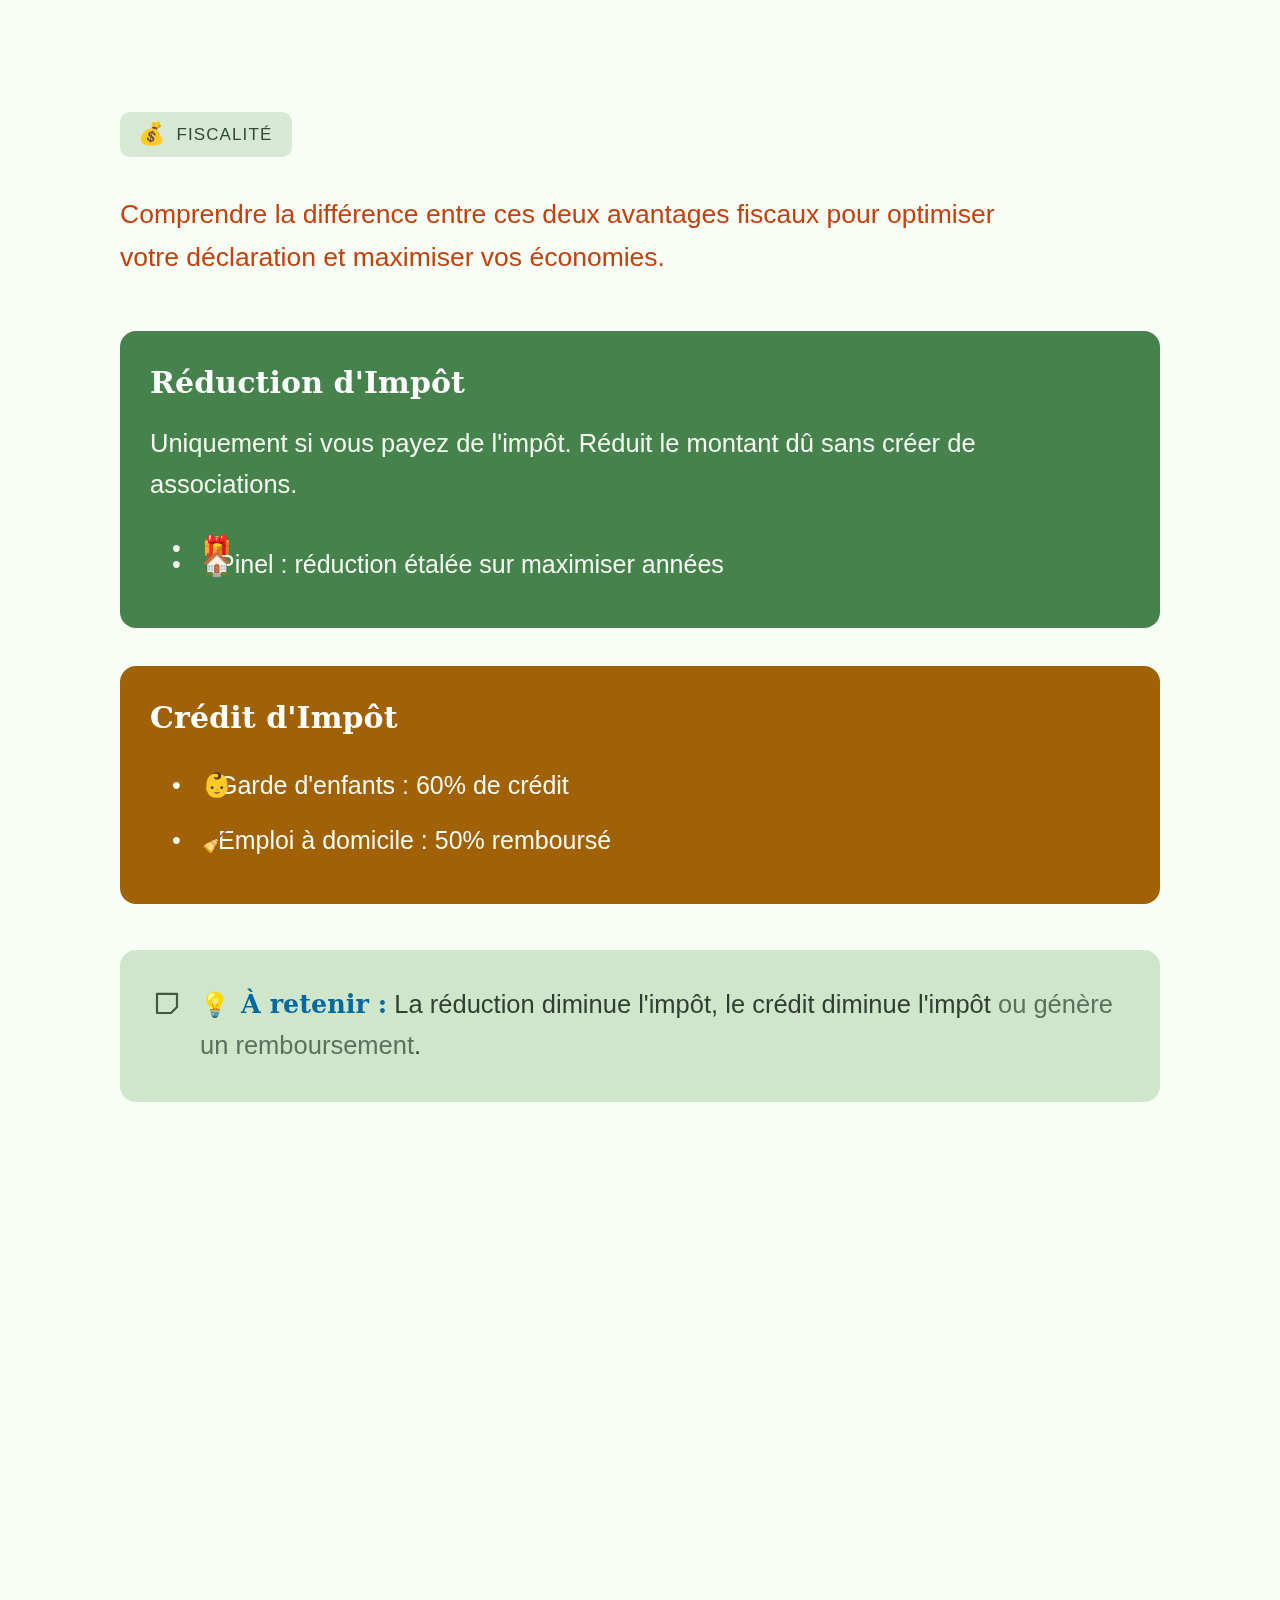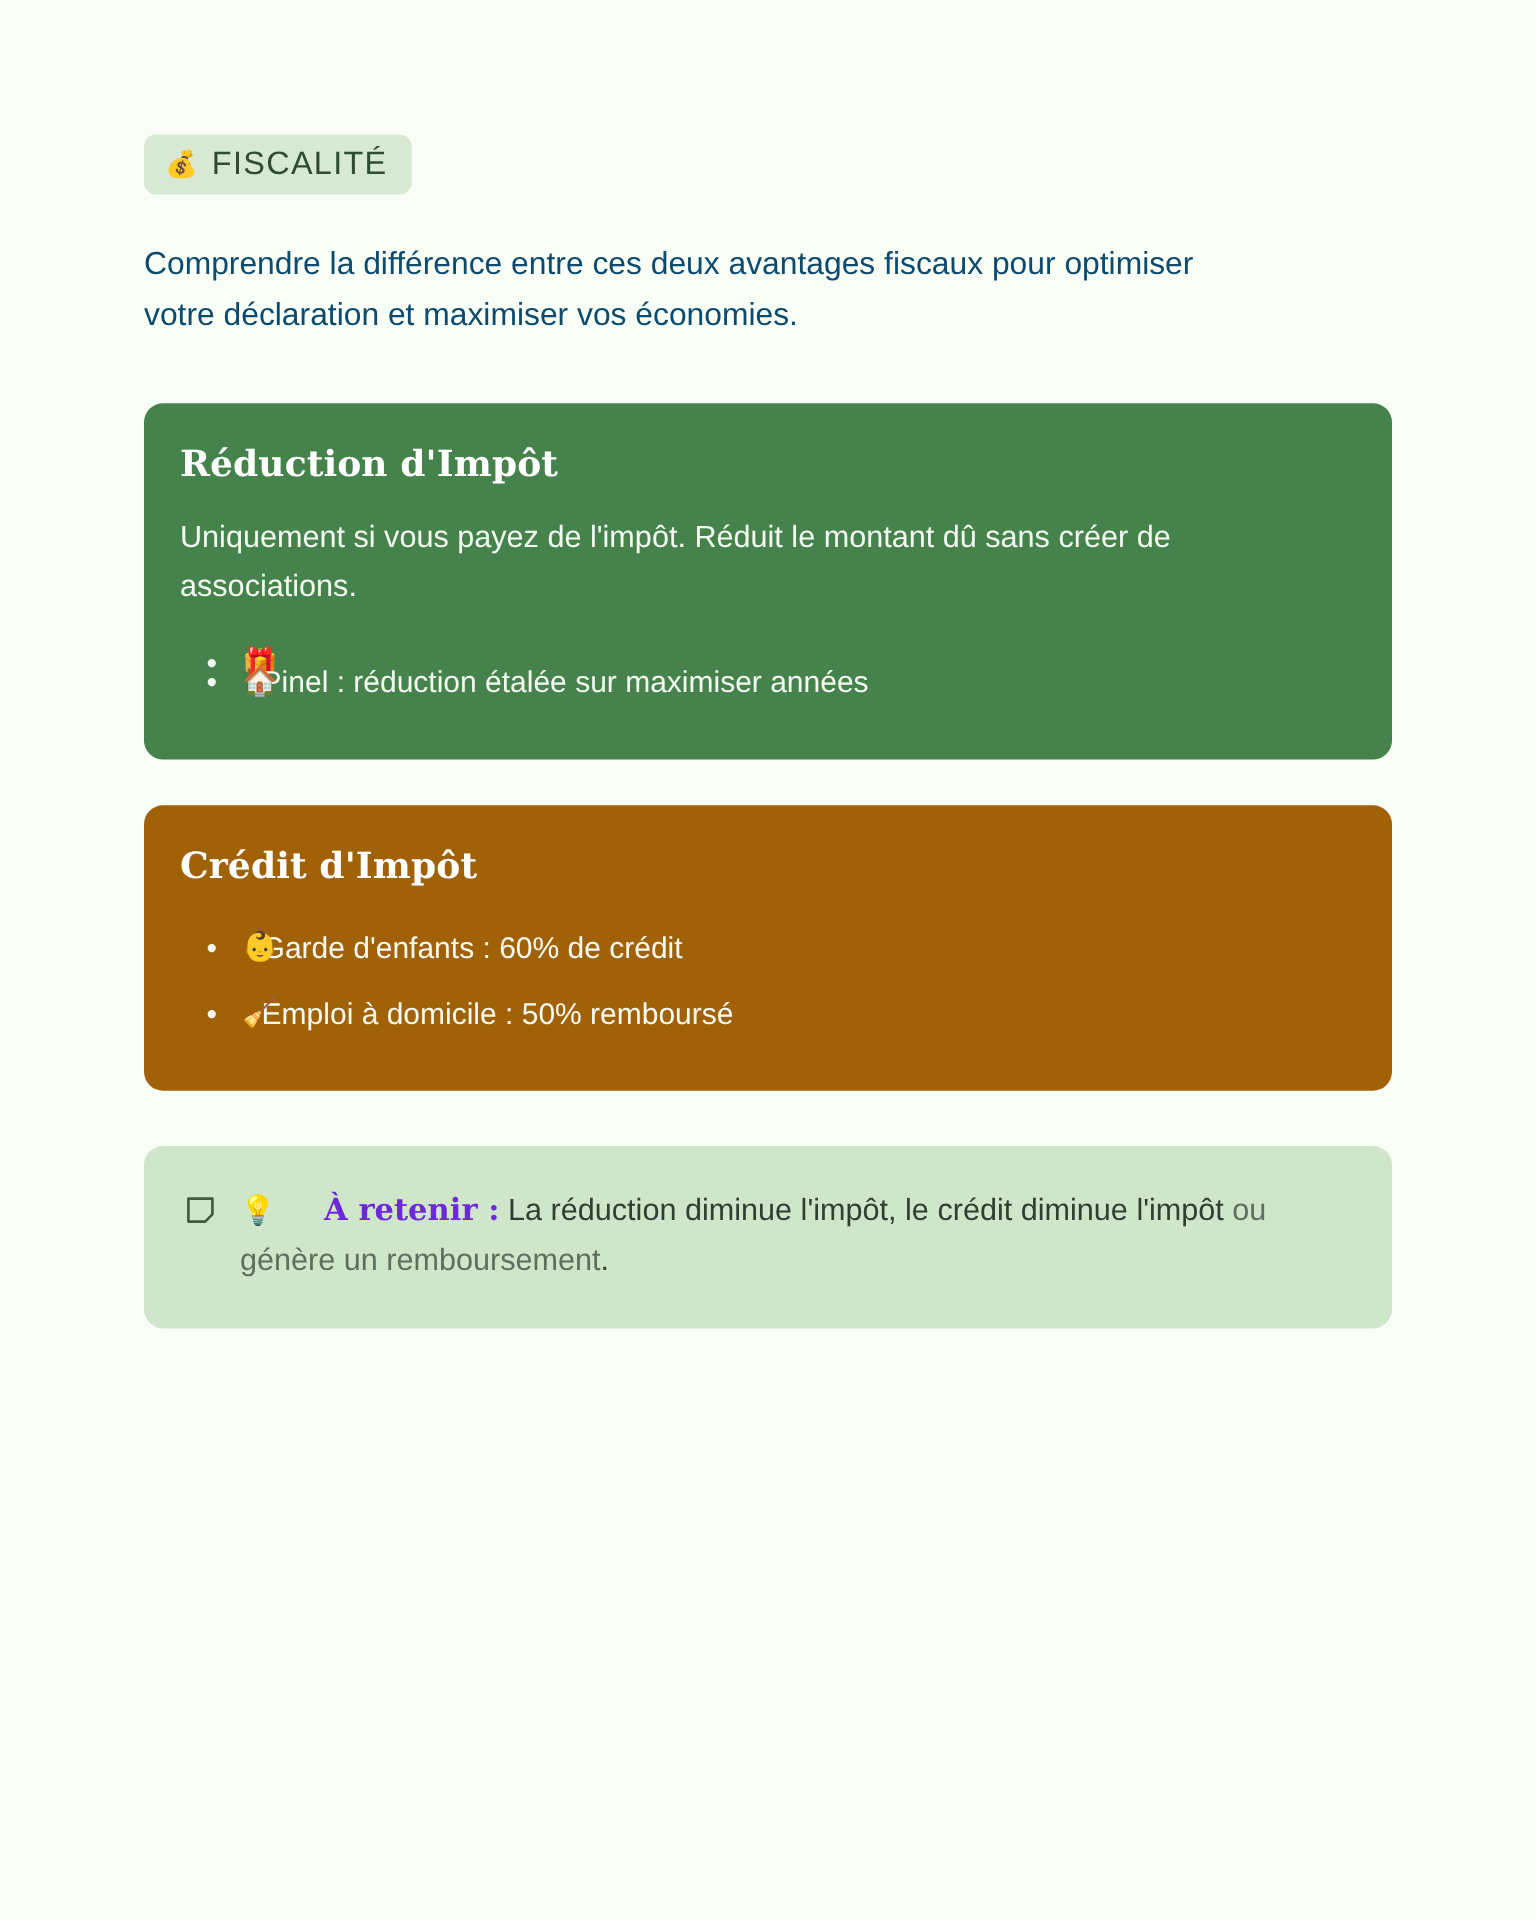--- a/index.html
+++ b/index.html
@@ -29,37 +29,37 @@
     gap: 10px;
     background: #d7e9d2;
     color: #2f4b35;
     border-radius: 10px;
     padding: 11px 20px 12px 18px;
     font-size: 21px;
     letter-spacing: 1.1px;
     line-height: 1;
   }
   .badge .badge-emoji { font-size: 22px; line-height: 1; }
-  .badge .badge-text { font-size: 27px; }
+  .badge .badge-text { font-size: 17px; }
 
   
   h1.title {
     font-family: "DejaVu Serif", "Liberation Serif", serif;
     font-weight: bold;
     color: #2b3b2c;
     font-size: 67px;
     line-height: 1.32;
     letter-spacing: -0.5px;
     margin: 34px 0 0 0;
     max-width: 800px;
   }
 
   
   p.intro {
-    color: #0c4a6e;
+    color: #c2410c;
     font-size: 26.5px;
     line-height: 1.62;
     margin: 36px 0 0 0;
     max-width: 910px;
   }
 
   
   .card {
     border-radius: 16px;
     padding: 34px 34px 36px 30px;
@@ -129,22 +129,21 @@
   }
   .callout .callout-body {
     font-size: 25.5px;
     line-height: 1.62;
     color: #2f3f31;
   }
   .callout .callout-emoji { font-size: 24px; margin-right: 4px; }
   .callout .strong {
     font-family: "DejaVu Serif", "Liberation Serif", serif;
     font-weight: bold;
-    color: #6d28d9;
-    margin-left: 29px;
+    color: #0369a1;
   }
   .callout .muted { color: #5d705e; }
 </style>
 </head>
 <body>
 
 <div class="page">
 
   <div class="badge">
     <span class="badge-emoji">💰</span>

